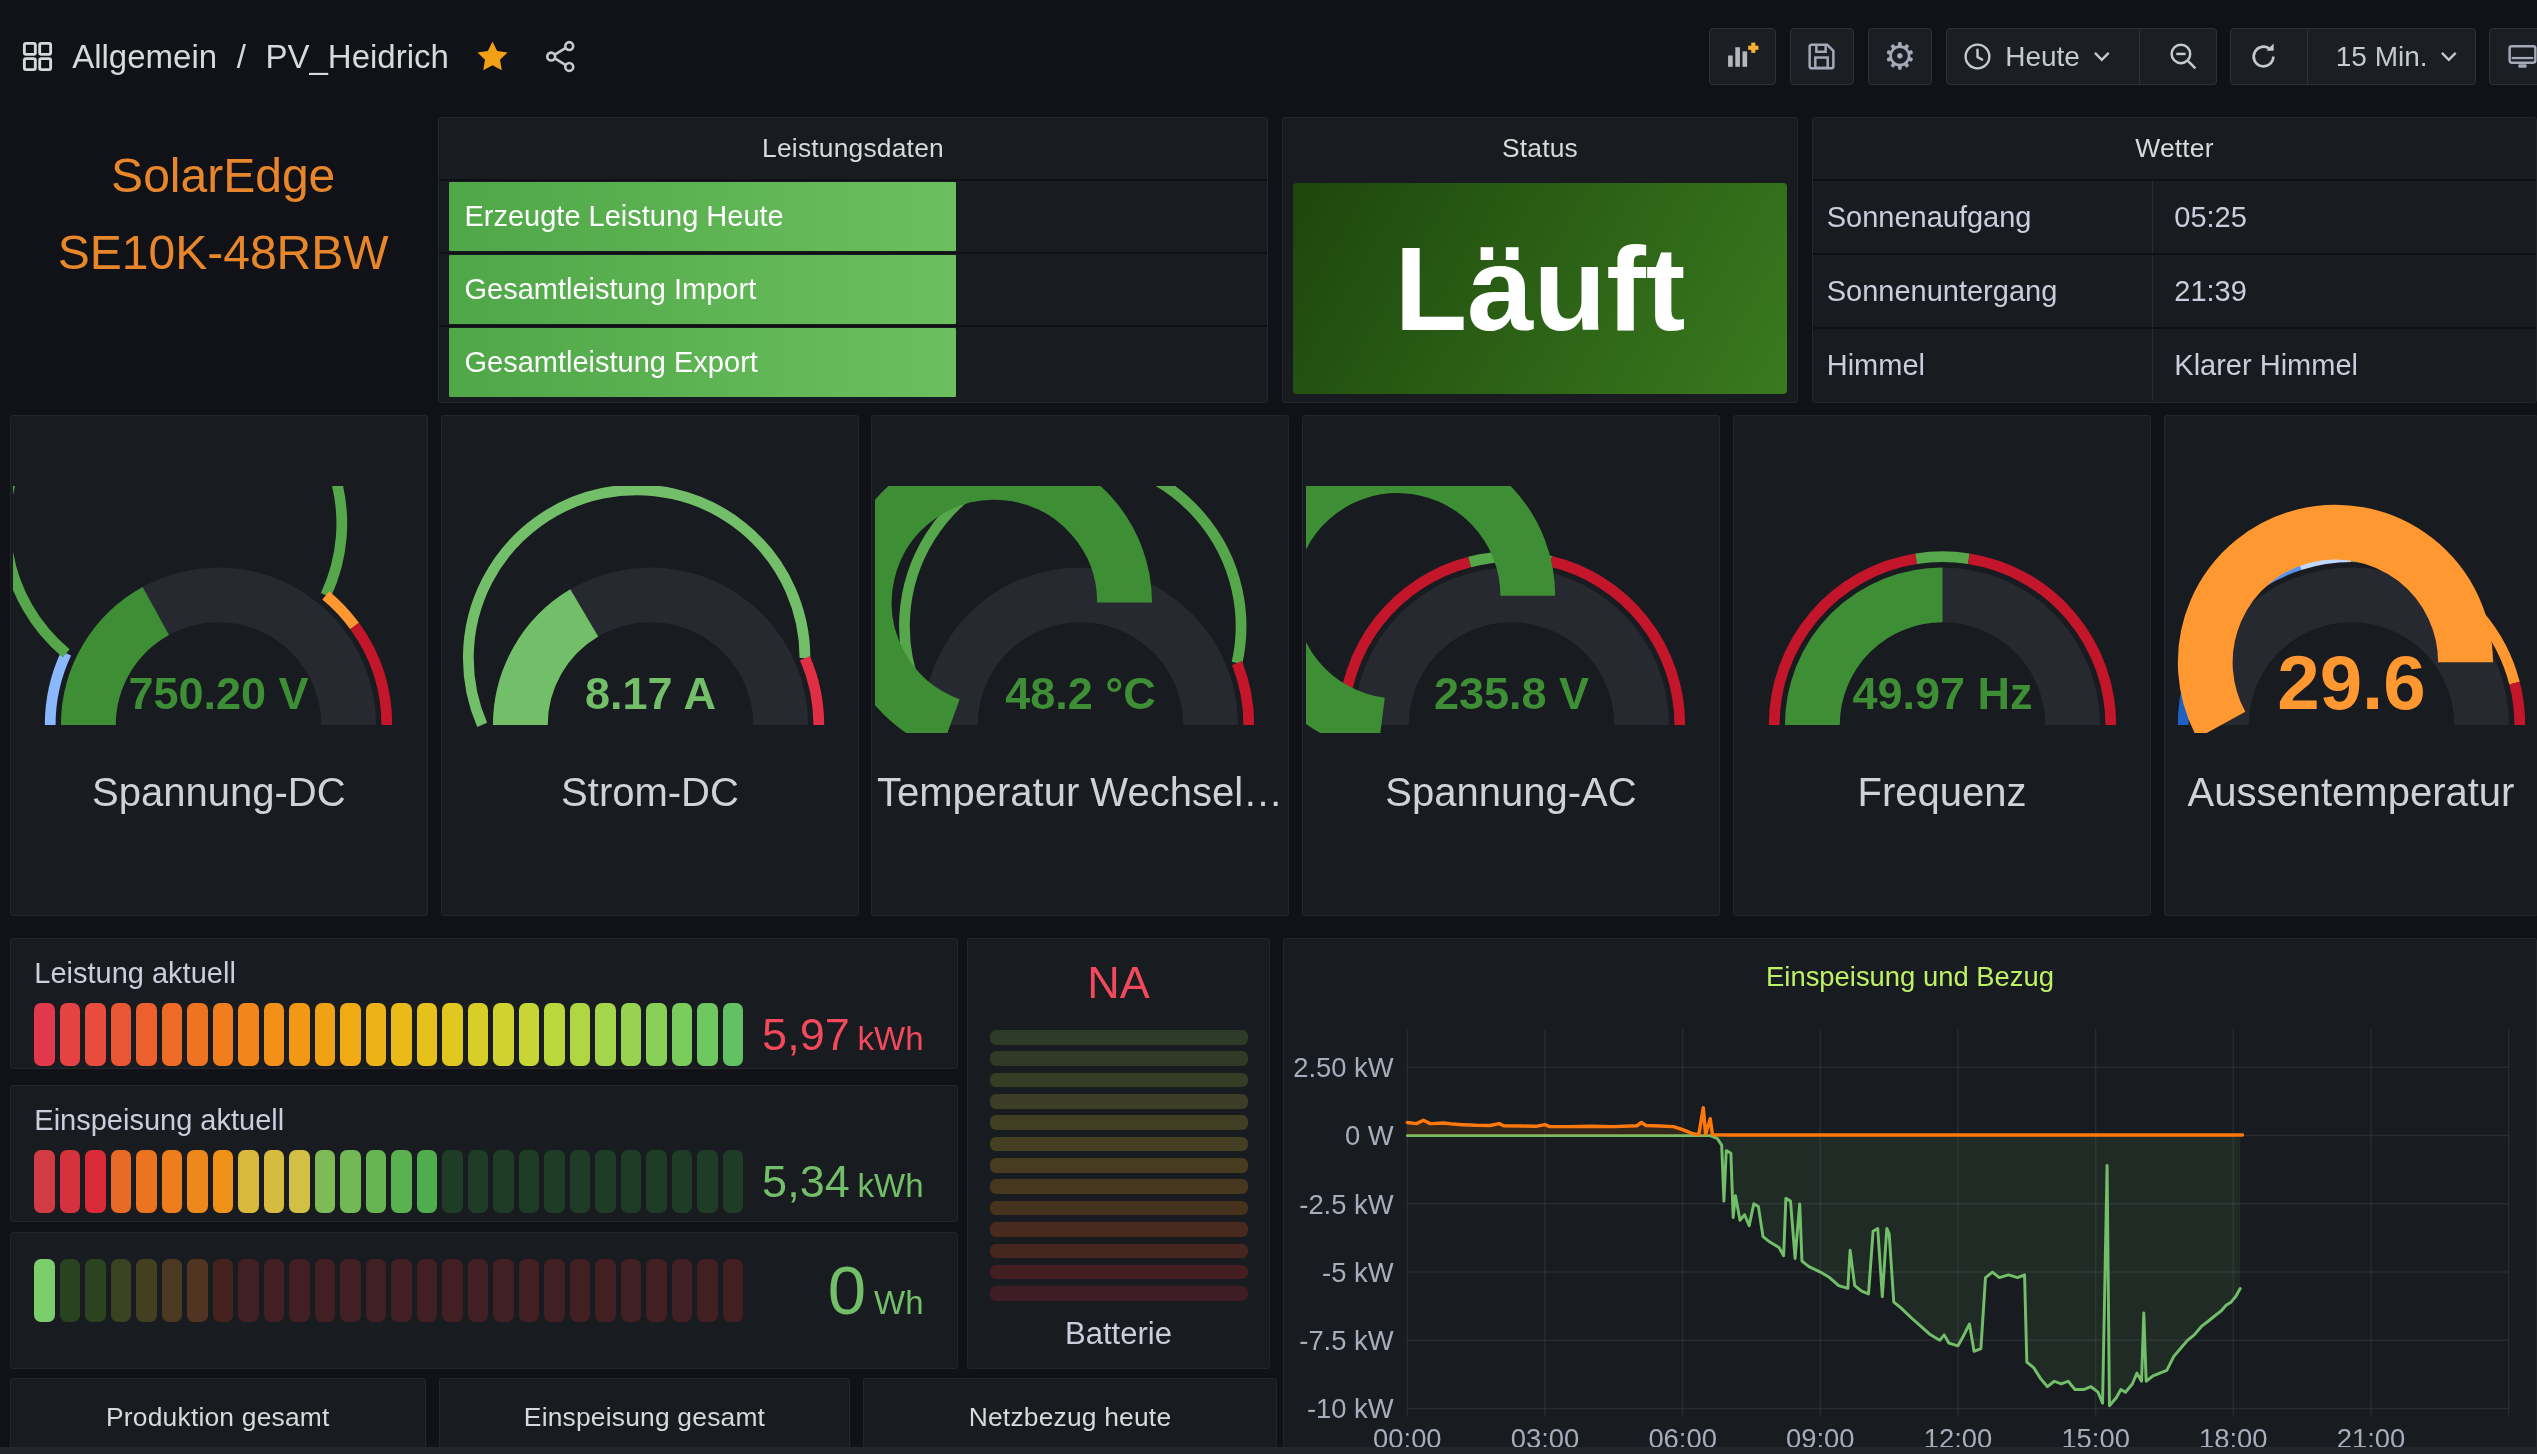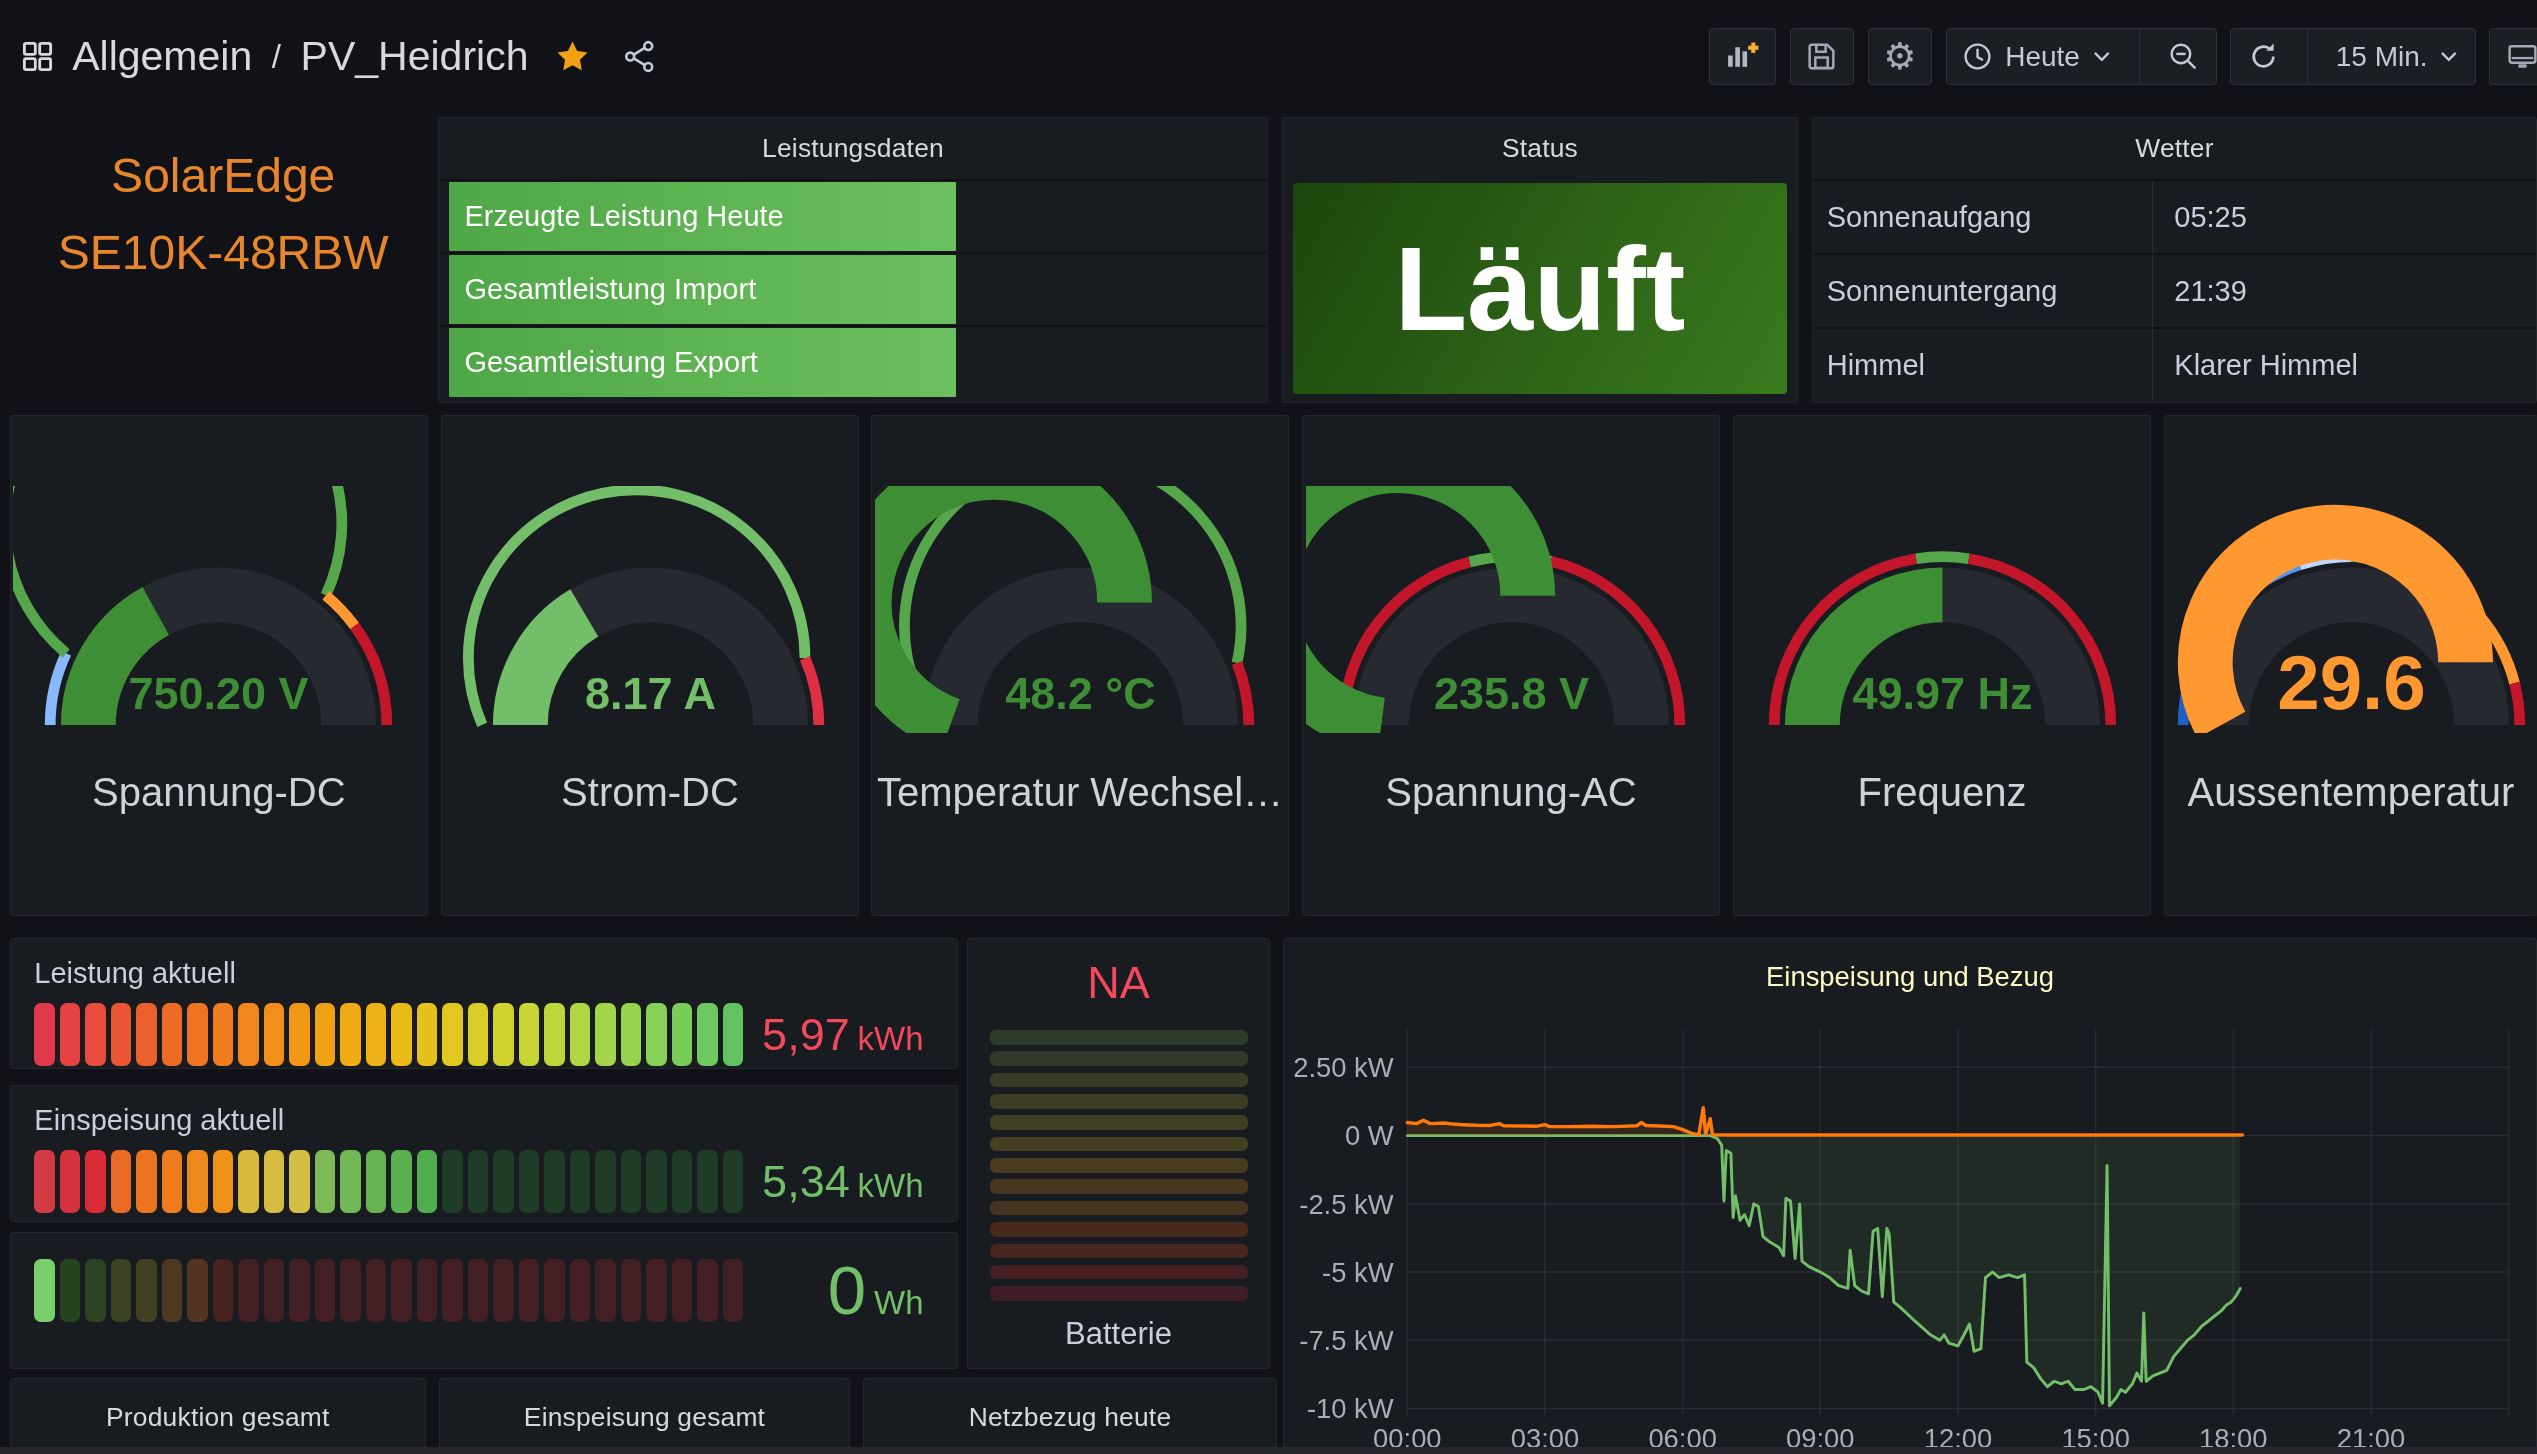--- a/index.html
+++ b/index.html
@@ -17,21 +17,21 @@
     border-radius:2.9px;
   }
   .panel.transparent { background:transparent; border:none; }
   .panel-title {
     height:61px; display:flex; align-items:center; justify-content:center;
     font-size:26.4px; font-weight:500; color:#D8D9DA; letter-spacing:0.2px;
   }
   
   .header { position:absolute; left:0; top:0; width:2538px; height:113px; display:flex; align-items:center; }
   .crumbs { display:flex; align-items:center; gap:17.6px; margin-left:19.6px; }
-  .crumb-text { font-size:41px; color:#D8D9DA; }
+  .crumb-text { font-size:33px; color:#D8D9DA; }
   .crumb-sep { font-size:33px; color:#D8D9DA; margin:0 2px; }
   .toolbar { margin-left:auto; margin-right:0; display:flex; align-items:center; gap:13.7px; }
   .tbtn {
     height:57px; min-width:63px; padding:0 14.7px;
     background:#1B1E23; border:1px solid #2E3138; border-radius:3.9px;
     display:flex; align-items:center; justify-content:center; gap:11.7px;
     color:#C4CAD1; font-size:28px; cursor:pointer;
   }
   .tbtn.group { padding:0; }
   .tbtn .seg { display:flex; align-items:center; gap:11.7px; padding:0 15.7px; height:100%; }
@@ -74,21 +74,21 @@
   .bar-value .num.big { font-size:69px; }
   .bar-value .unit { font-size:33px; margin-left:7.8px; }
   
   .bat-panel { display:flex; flex-direction:column; padding:13.7px 21.5px 15.7px 21.5px; }
   .bat-value { text-align:center; font-size:45px; margin-top:3.9px; }
   .bat-bars { display:flex; flex-direction:column; gap:6.9px; margin-top:21.5px; flex:1; }
   .bat-bars .bbar { flex:1; border-radius:5.9px; }
   .bat-label { text-align:center; font-size:31px; color:#CCCCDC; margin-top:15.7px; }
   
   .chart-panel { overflow:hidden; }
-  .chart-title { position:absolute; top:21.5px; left:0; right:0; text-align:center; font-size:27.4px; font-weight:500; color:#fef9c3; }
+  .chart-title { position:absolute; top:21.5px; left:0; right:0; text-align:center; font-size:27.4px; font-weight:500; color:#bef264; }
   
   .bottom-strip { position:absolute; left:0; bottom:0; width:2538px; height:7.8px; background:#24262B; }
   .icon { flex:0 0 auto; }
 </style>
 </head>
 <body>
 
 <div class="header">
   <div class="crumbs">
     <svg class="icon" width="35" height="35" viewBox="0 0 32 32">

